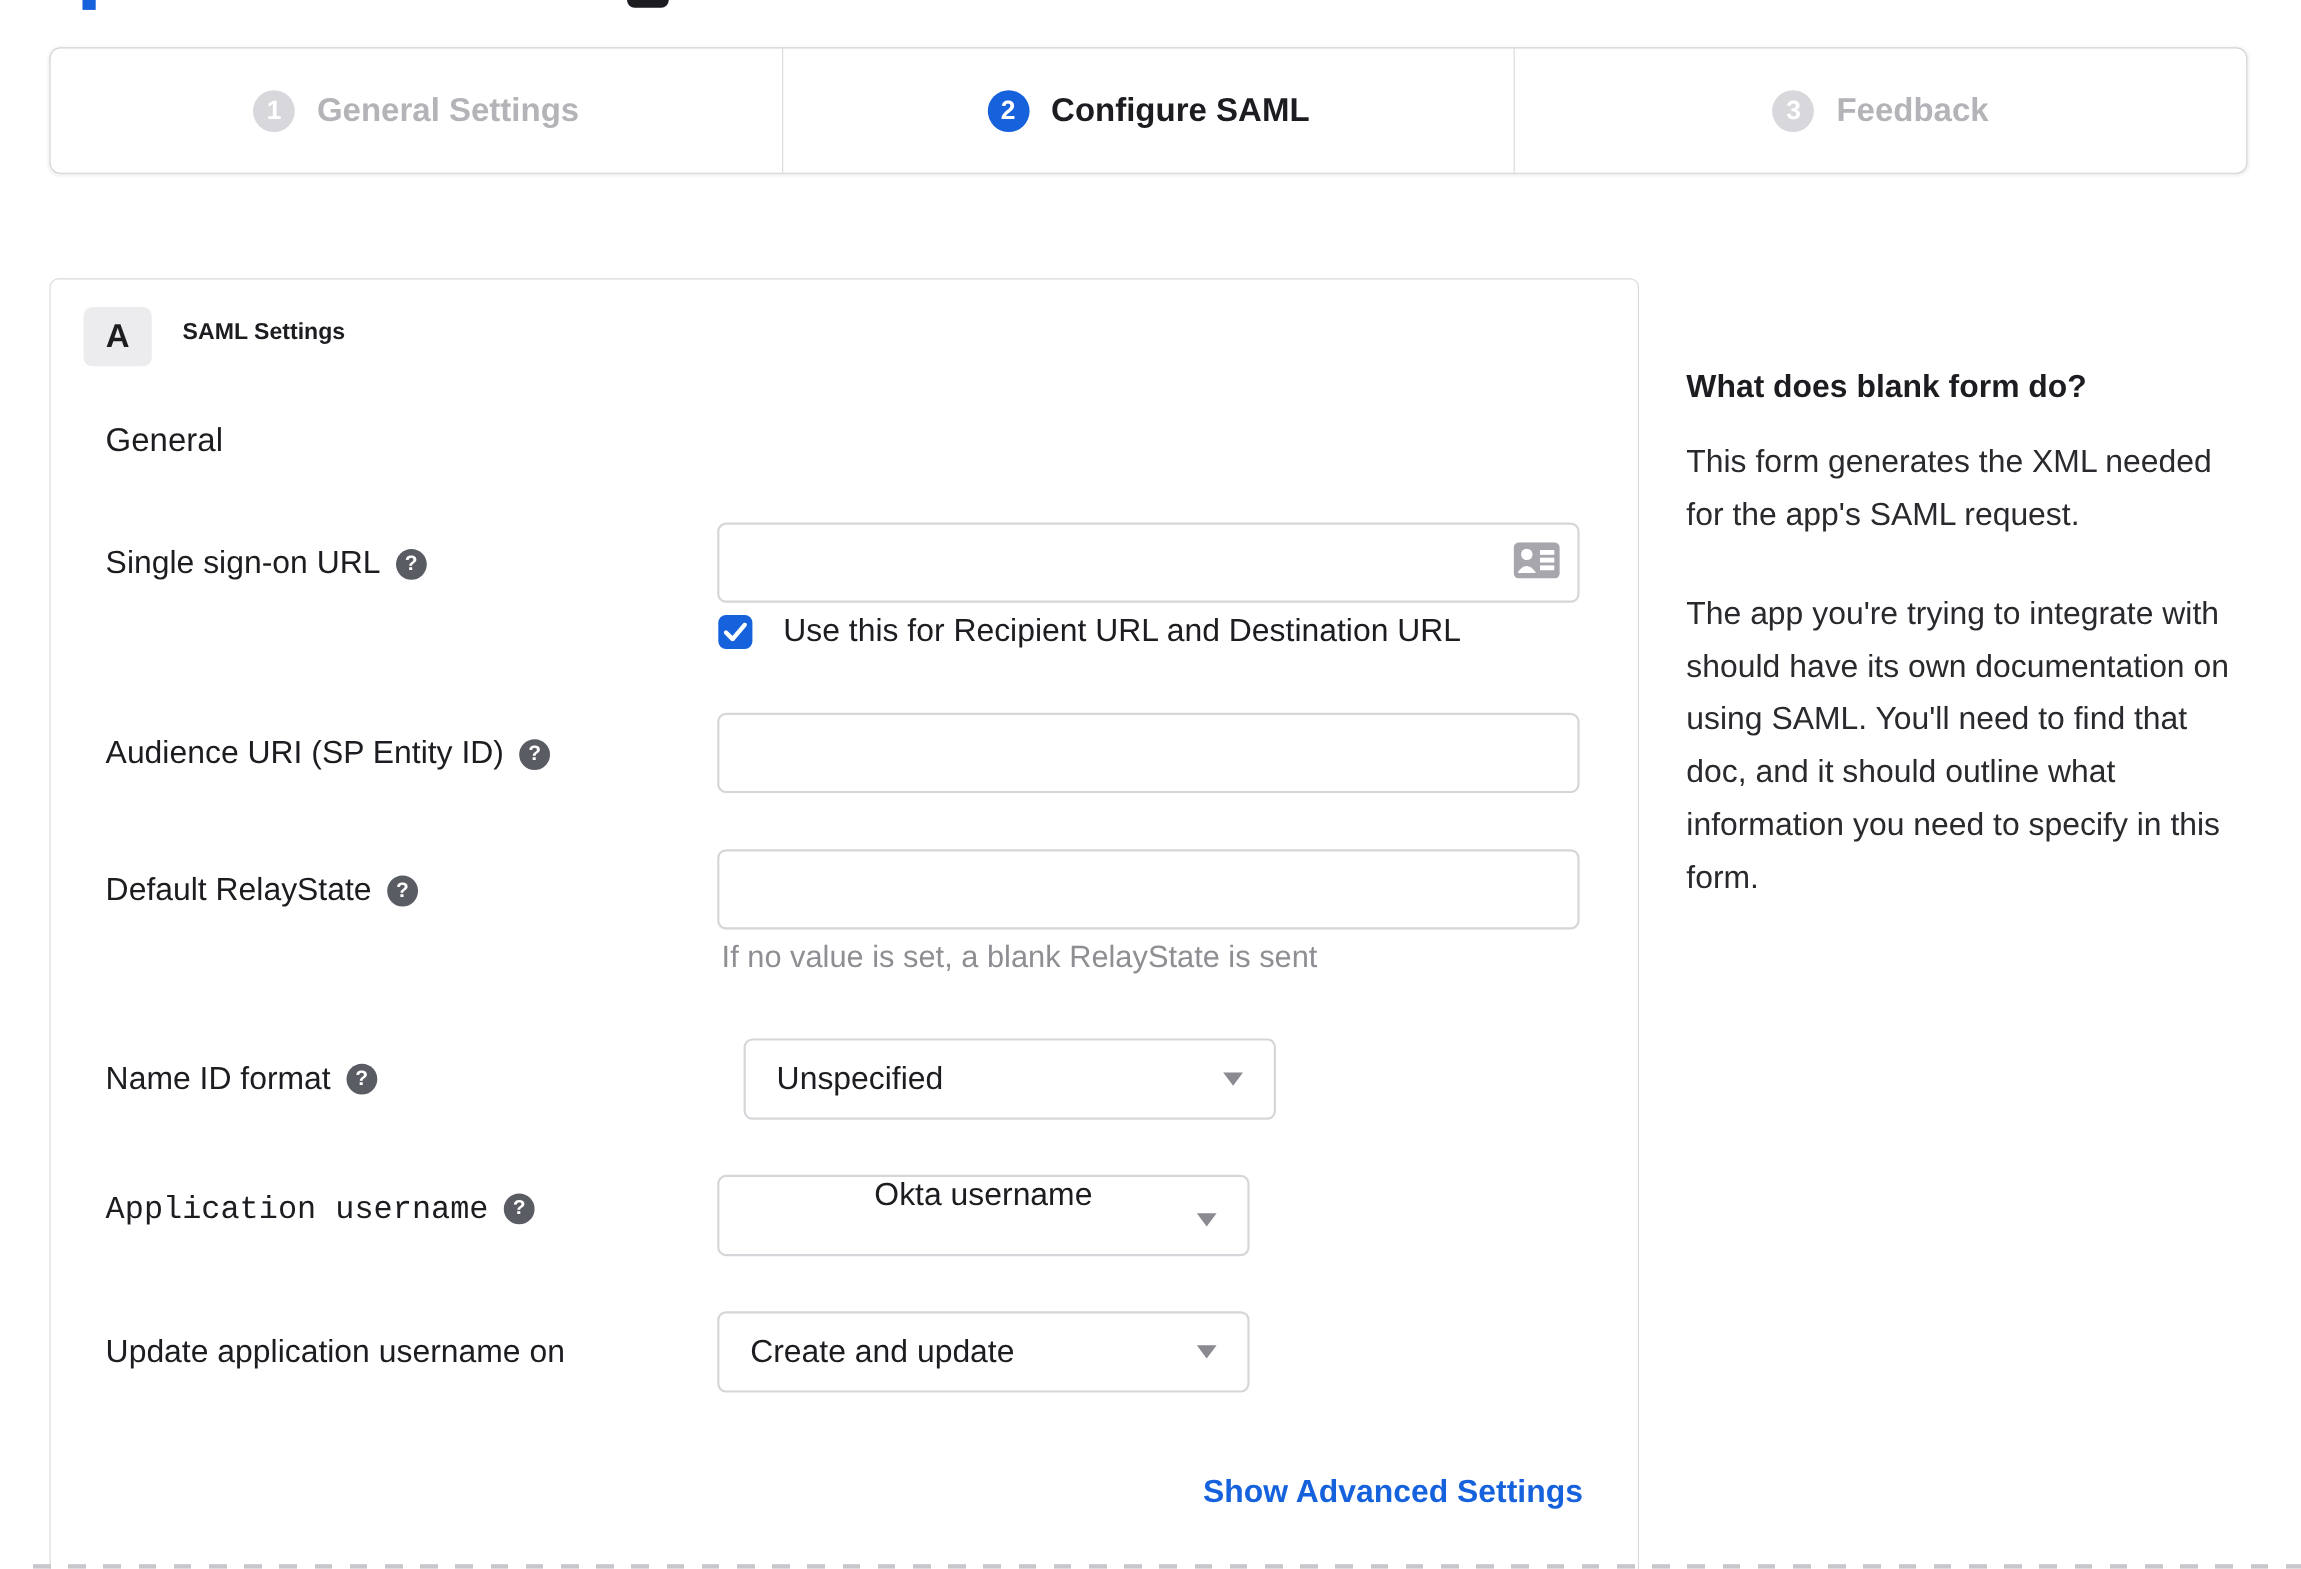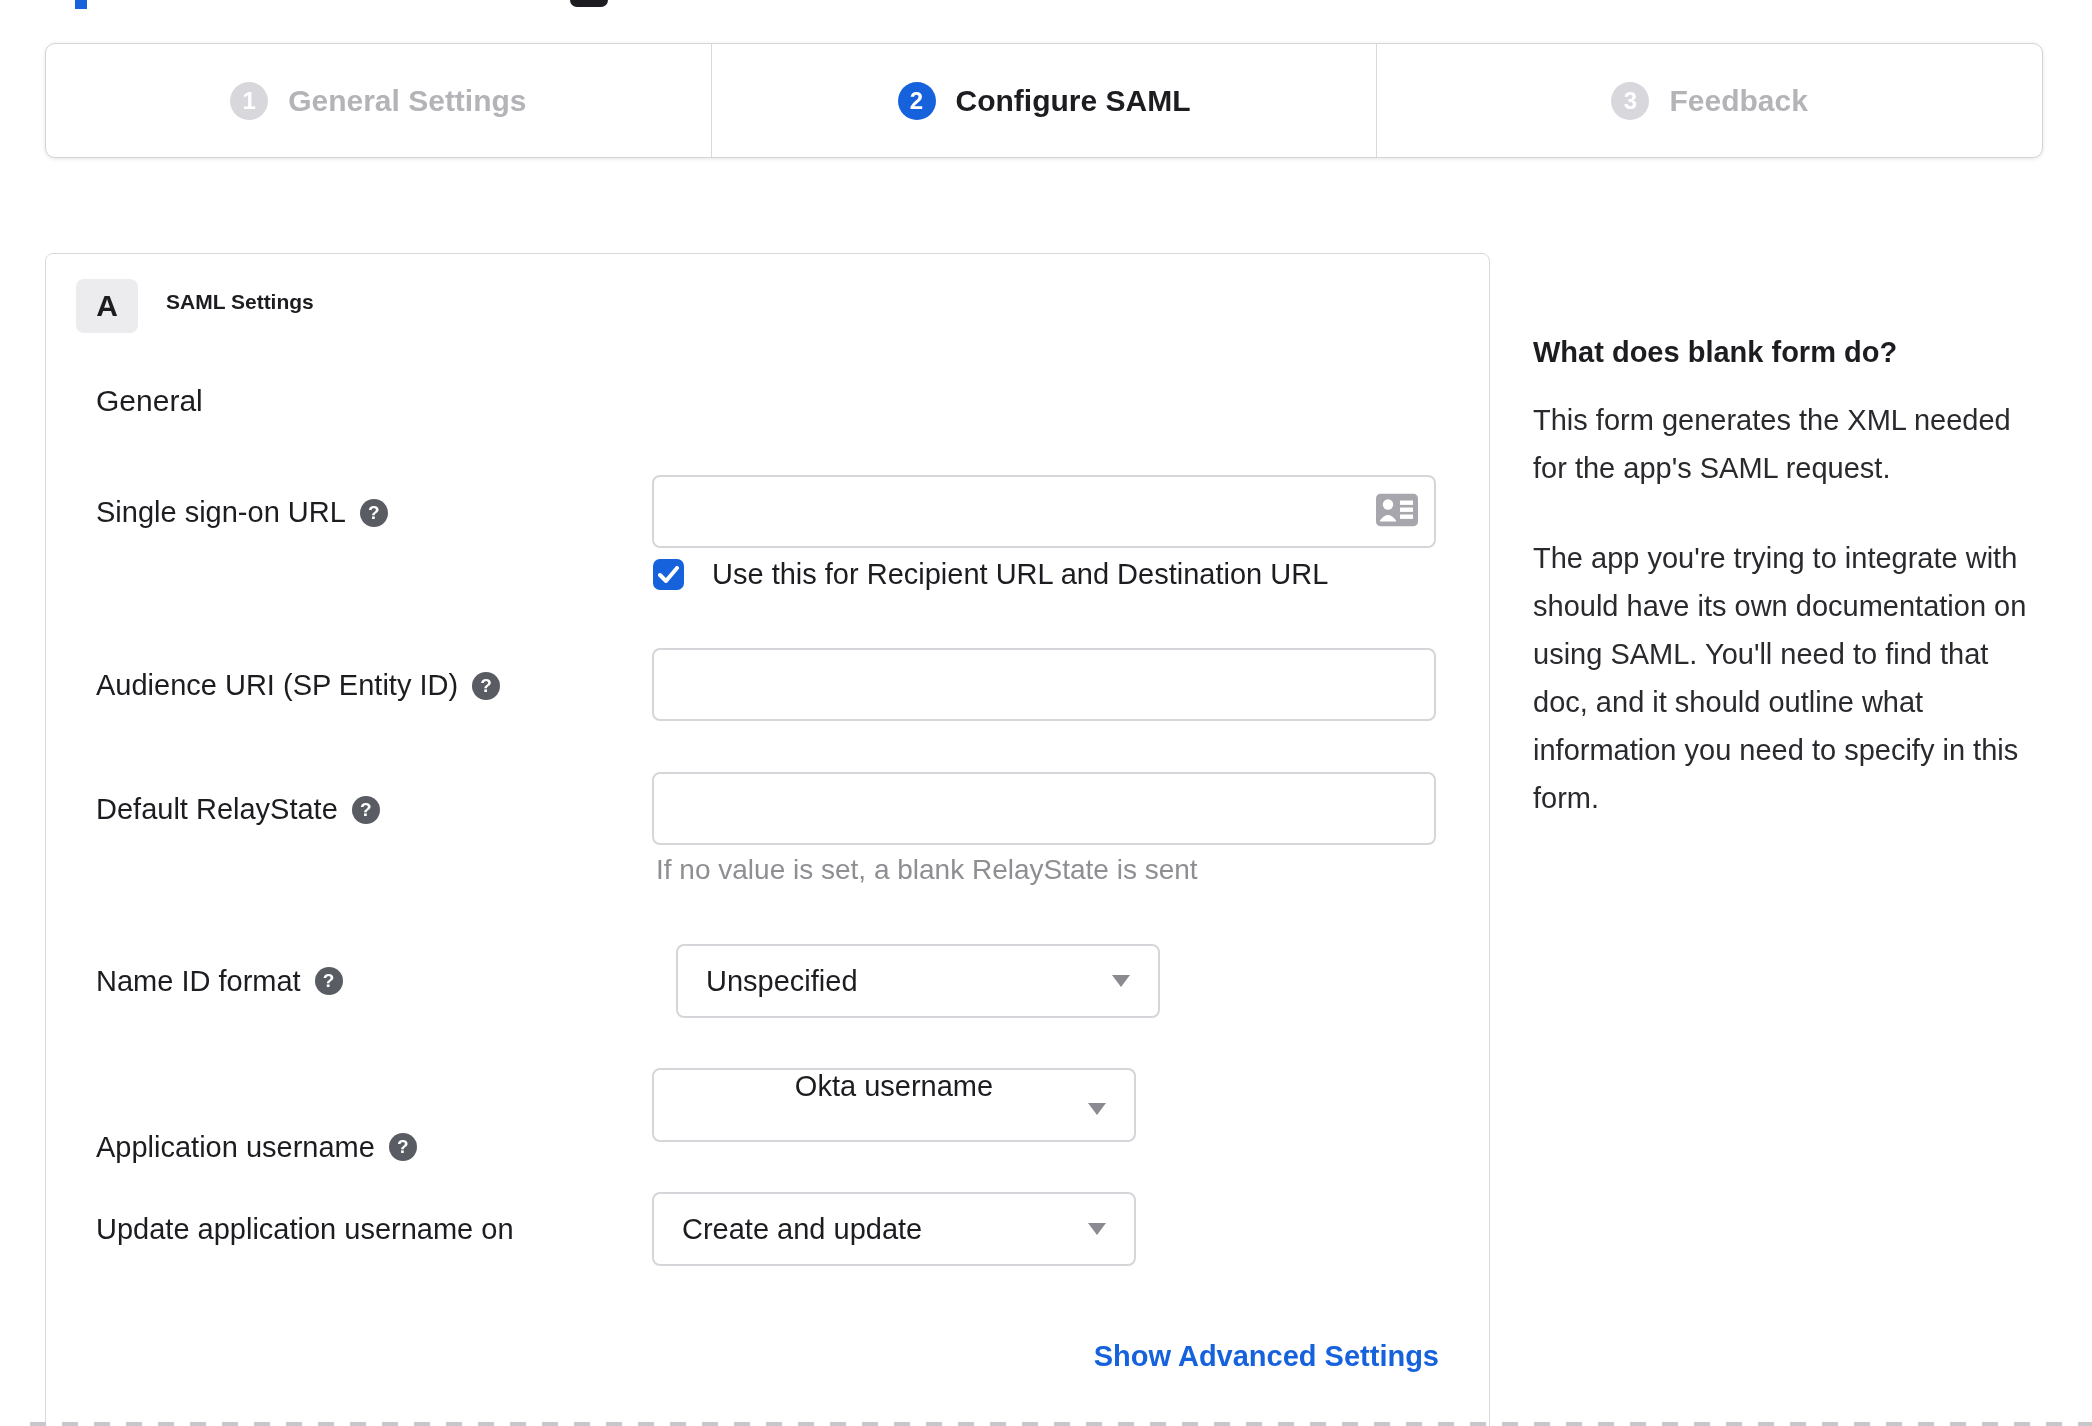--- a/index.html
+++ b/index.html
@@ -138,21 +138,21 @@
 
   <div class="abs field-label" style="left:50px; top:690px; height:74px;">
     <span>Name ID format</span>
     <span class="help-icon">?</span>
   </div>
   <div class="abs dropdown" style="left:630px; top:690px;">
     <span>Unspecified</span>
     <span class="caret"></span>
   </div>
 
-  <div class="abs field-label" style="left:50px; top:856px; height:74px;">
+  <div class="abs field-label" style="left:50px; top:808px; height:74px;font-family:Liberation Mono, monospace;">
     <span>Application username</span>
     <span class="help-icon">?</span>
   </div>
   <div class="abs dropdown" style="left:606px; top:814px;flex-direction:column;">
     <span>Okta username</span>
     <span class="caret"></span>
   </div>
 
   <div class="abs field-label" style="left:50px; top:938px; height:74px;">
     <span>Update application username on</span>

